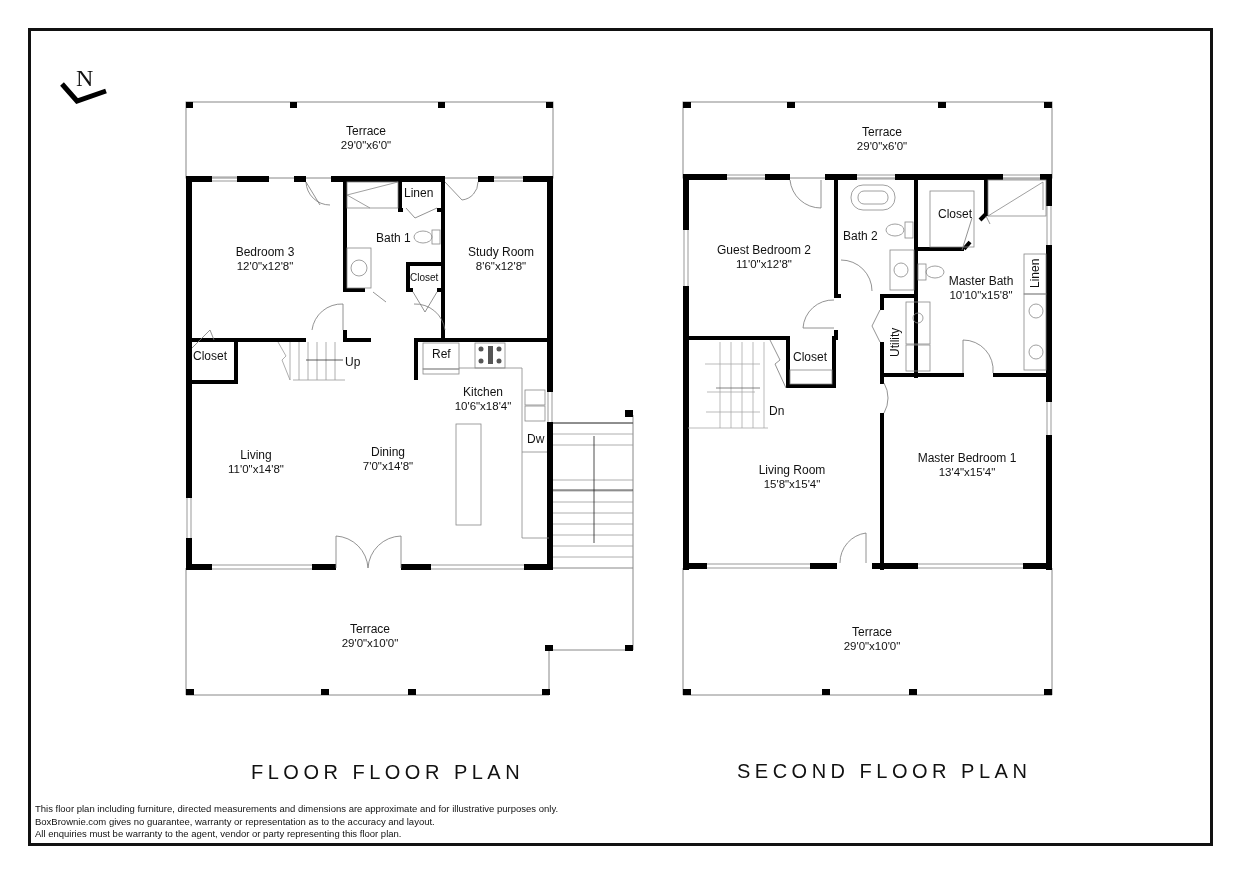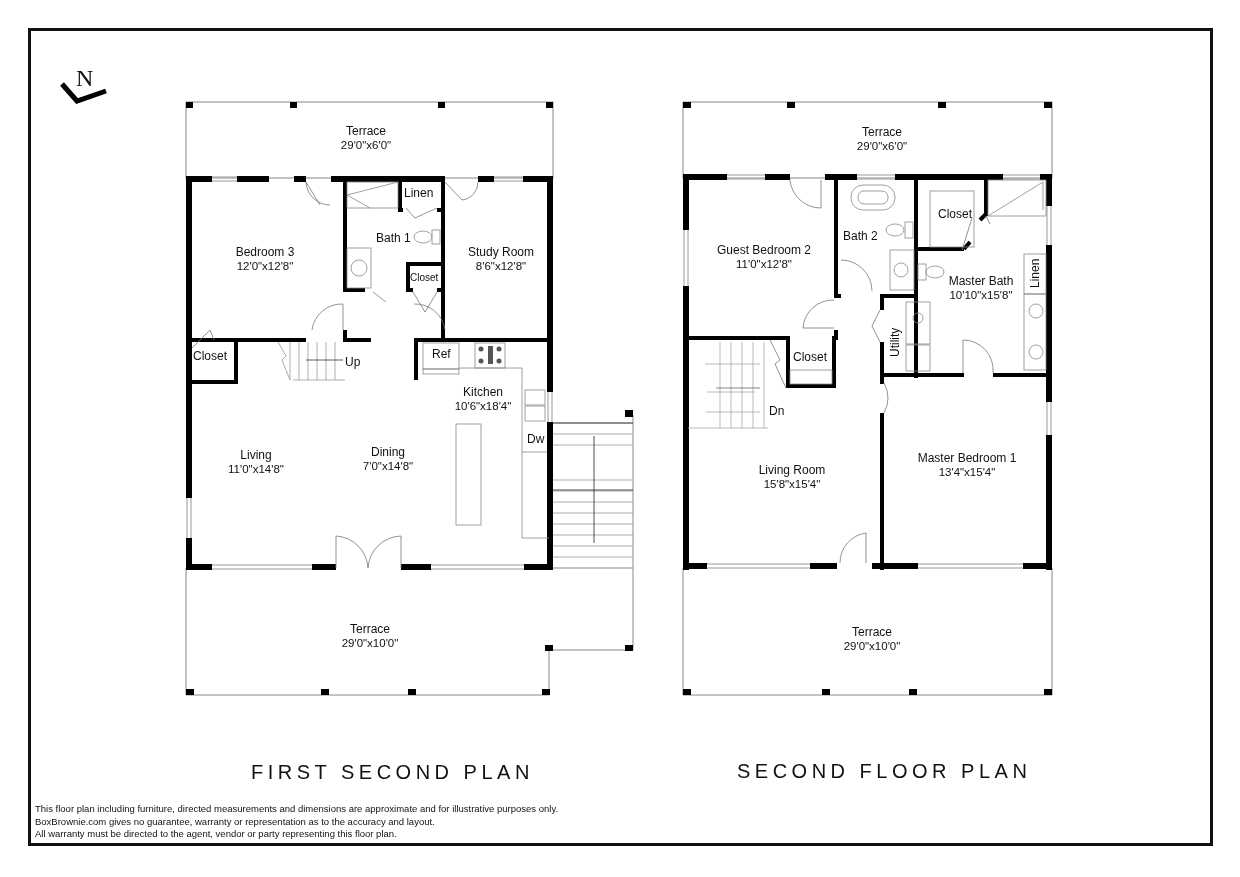--- a/index.html
+++ b/index.html
@@ -339,20 +339,20 @@
     <text class="room-name" x="769" y="415">Dn</text>
     <text class="room-name" x="792" y="474" text-anchor="middle">Living Room</text>
     <text class="room-dim" x="792" y="488" text-anchor="middle">15'8"x15'4"</text>
     <text class="room-name" x="967" y="462" text-anchor="middle">Master Bedroom 1</text>
     <text class="room-dim" x="967" y="476" text-anchor="middle">13'4"x15'4"</text>
     <text class="room-name" x="872" y="636" text-anchor="middle">Terrace</text>
     <text class="room-dim" x="872" y="650" text-anchor="middle">29'0"x10'0"</text>
   </g>
 </svg>
 
-<div class="plan-title" style="left:251px; top:761px;">FIRST SECOND PLAN</div>
+<div class="plan-title" style="left:251px; top:761px;">FLOOR FLOOR PLAN</div>
 <div class="plan-title" style="left:737px; top:760px;">SECOND FLOOR PLAN</div>
 
 <div class="disclaimer">
   <div>This floor plan including furniture, directed measurements and dimensions are approximate and for illustrative purposes only.</div>
   <div>BoxBrownie.com gives no guarantee, warranty or representation as to the accuracy and layout.</div>
-  <div>All warranty must be directed to the agent, vendor or party representing this floor plan.</div>
+  <div>All enquiries must be warranty to the agent, vendor or party representing this floor plan.</div>
 </div>
 
 </body></html>

